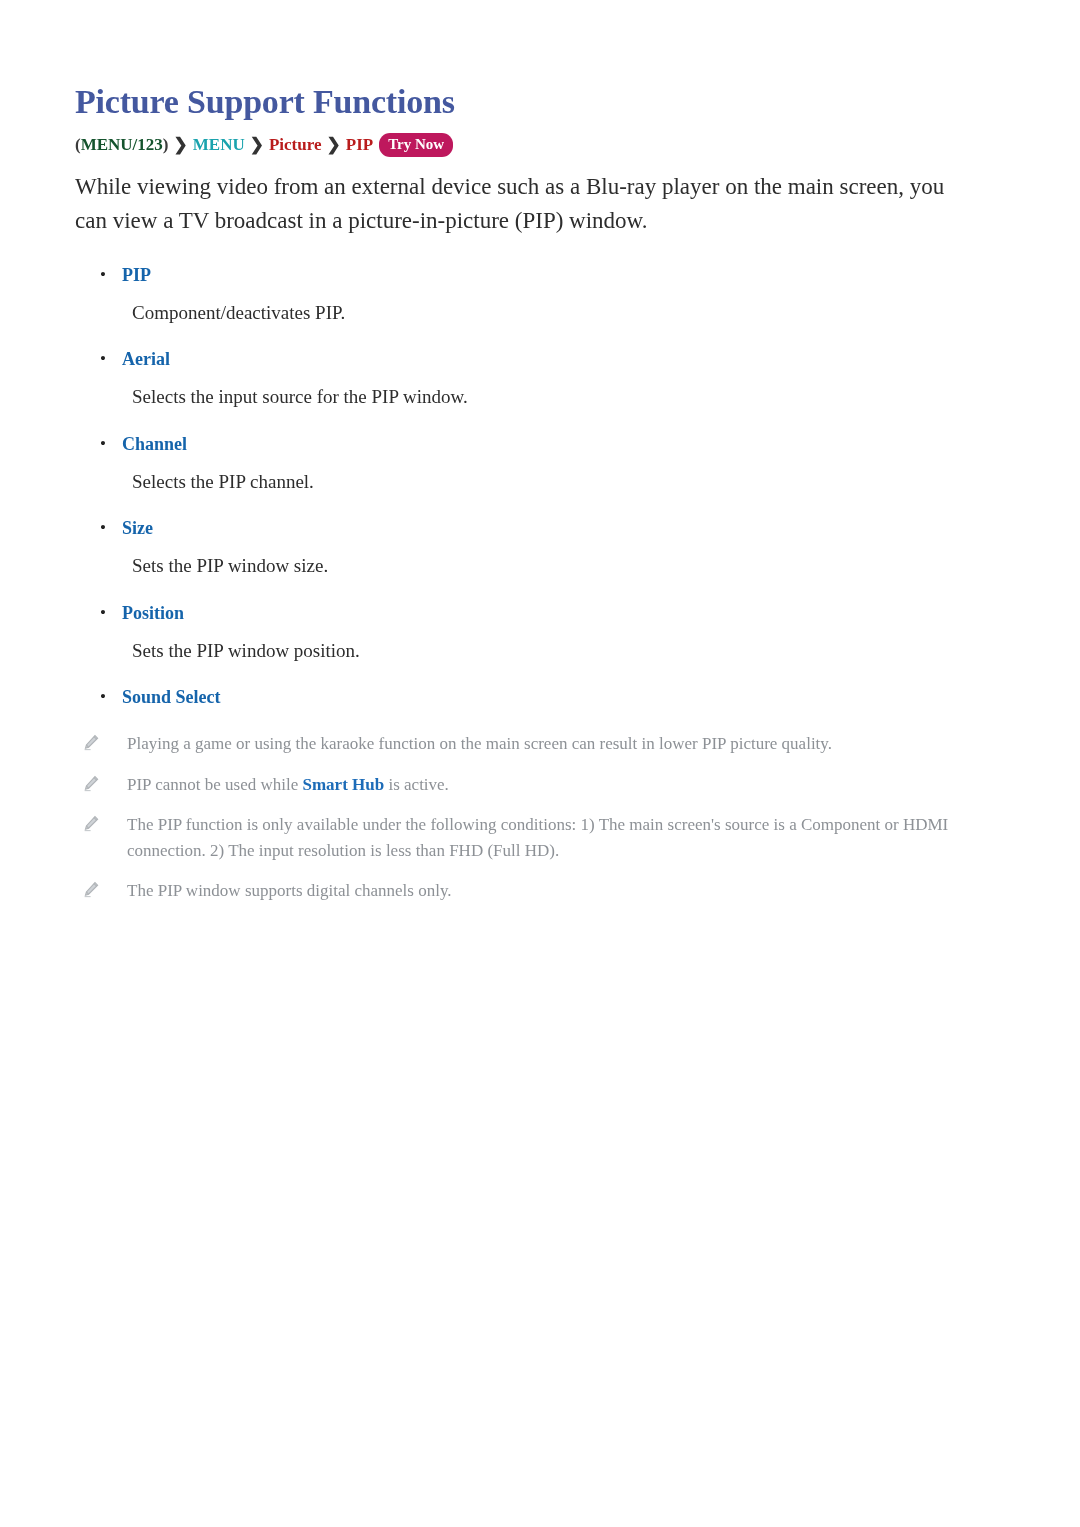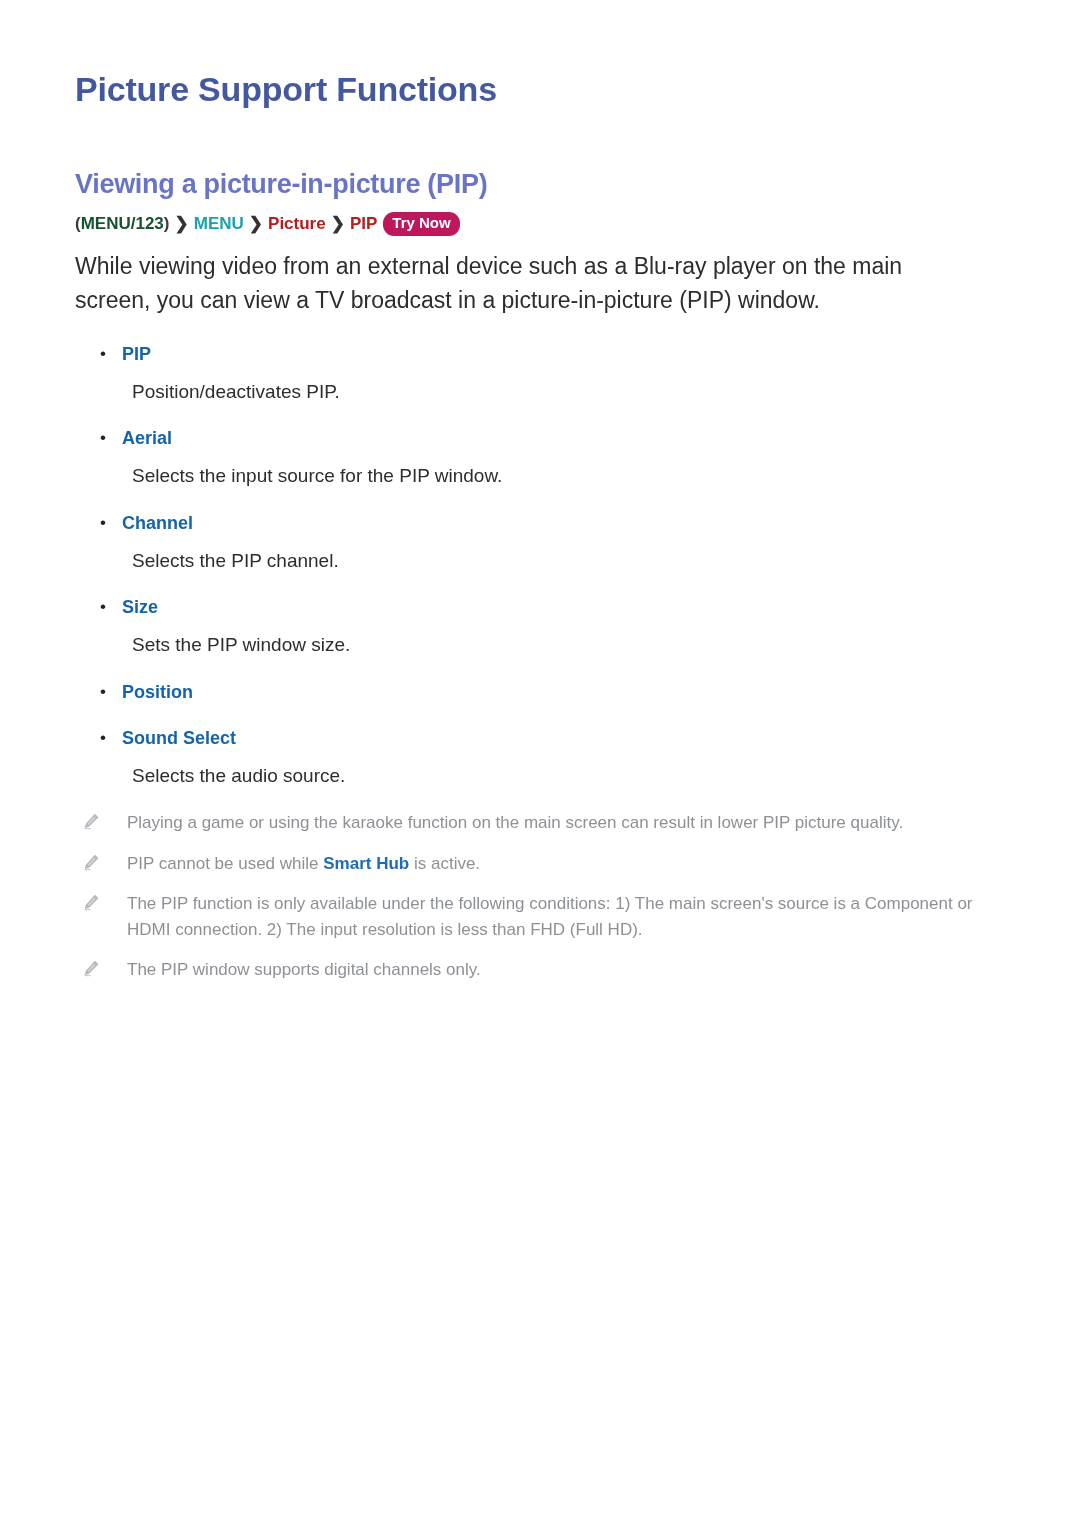--- a/index.html
+++ b/index.html
@@ -19,22 +19,23 @@
   .page {
     position: relative;
     width: 1080px;
     height: 1527px;
     box-sizing: border-box;
     padding: 0;
   }
   .content {
     position: absolute;
     left: 75px;
-    top: 0;
+    top: 12px;
     width: 910px;
+    font-family: Liberation Serif, serif;
   }
 
   
   .page-title {
     font-size: 34px;
     font-weight: bold;
     color: #44589f;
     letter-spacing: -0.2px;
     margin: 0;
     padding-top: 70px;
@@ -155,35 +156,34 @@
   }
 </style>
 </head>
 <body>
 
 <div class="page">
   <div class="content">
 
     <h1 class="page-title">Picture Support Functions</h1>
 
-    <h2 class="section-title">Viewing a picture-in-picture (PIP)</h2>
 
     <div class="breadcrumb">
       <span class="bc-paren">(</span><span class="bc-menu123">MENU/123</span><span class="bc-paren">)</span><span class="bc-sep">❯</span><span class="bc-menu">MENU</span><span class="bc-sep">❯</span><span class="bc-node">Picture</span><span class="bc-sep">❯</span><span class="bc-node">PIP</span><span class="try-now">Try Now</span>
     </div>
 
     <p class="intro">While viewing video from an external device such as a Blu-ray player on the main screen, you can view a TV broadcast in a picture-in-picture (PIP) window.</p>
 
     <div class="options">
         <div class="option">
           <div class="option-head">
             <span class="bullet">•</span>
             <span class="option-label">PIP</span>
           </div>
-          <div class="option-desc">Position/deactivates PIP.</div>
+          <div class="option-desc">Component/deactivates PIP.</div>
         </div>
         <div class="option">
           <div class="option-head">
             <span class="bullet">•</span>
             <span class="option-label">Aerial</span>
           </div>
           <div class="option-desc">Selects the input source for the PIP window.</div>
         </div>
         <div class="option">
           <div class="option-head">
@@ -197,27 +197,27 @@
             <span class="bullet">•</span>
             <span class="option-label">Size</span>
           </div>
           <div class="option-desc">Sets the PIP window size.</div>
         </div>
         <div class="option">
           <div class="option-head">
             <span class="bullet">•</span>
             <span class="option-label">Position</span>
           </div>
+          <div class="option-desc">Sets the PIP window position.</div>
         </div>
         <div class="option">
           <div class="option-head">
             <span class="bullet">•</span>
             <span class="option-label">Sound Select</span>
           </div>
-          <div class="option-desc">Selects the audio source.</div>
         </div>
       </div>
 
     <div class="notes">
         <div class="note">
           <span class="note-icon">
             <svg width="17" height="17" viewBox="0 0 17 17" xmlns="http://www.w3.org/2000/svg">
               <g fill="none" stroke="#b0b4b8" stroke-width="1.1">
                 <path d="M12.0 1.6 L14.6 4.2 L5.6 13.2 L2.5 14.2 L3.4 11.0 Z" fill="#cfd3d7"></path>
                 <path d="M3.4 11.0 L5.6 13.2"></path>

